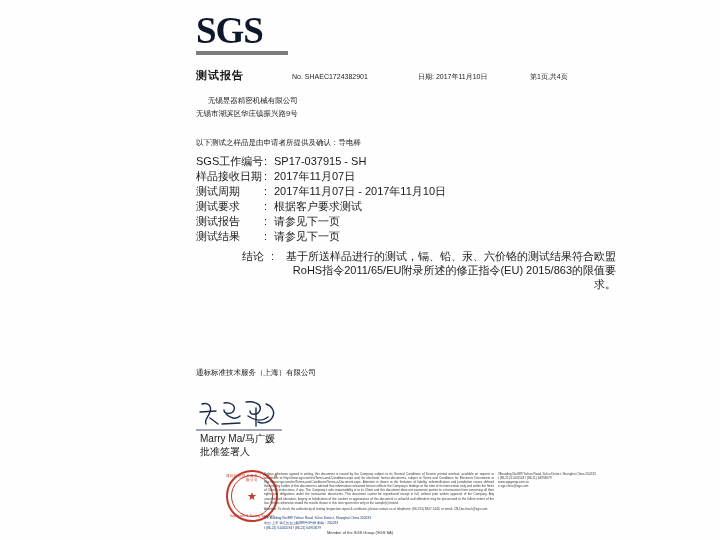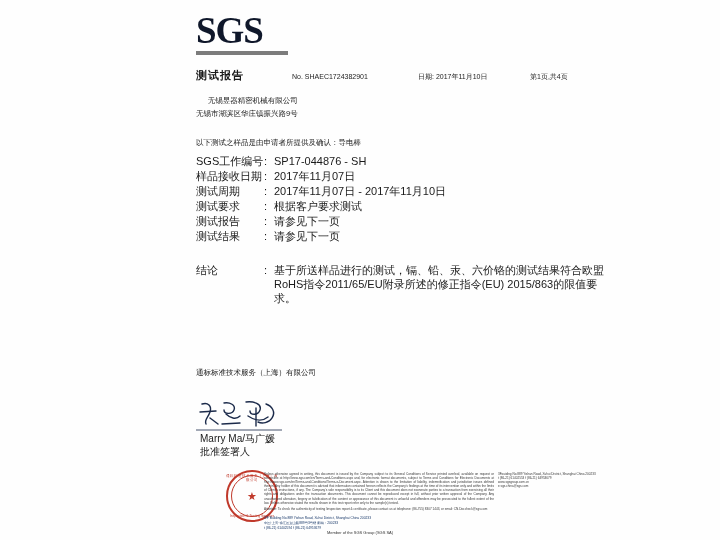--- a/index.html
+++ b/index.html
@@ -117,21 +117,22 @@
   }
   .kv-colon {
     width: 10px;
     flex: 0 0 10px;
   }
   .kv-value {
     flex: 1 1 auto;
     color: #1a1a1a;
   }
   .kv-row.concl {
-    margin-top: 20px;
+    margin-top: 6px;
+    text-align: right;
   }
   .kv-row.concl .kv-value {
     line-height: 14px;
   }
 
   
   .sig-block {
     position: absolute;
     left: 196px;
     top: 366px;
@@ -274,21 +275,21 @@
     <div>无锡市湖滨区华庄镇振兴路9号</div>
   </div>
 
   <div class="intro">以下测试之样品是由申请者所提供及确认：导电棒</div>
 
   <div class="kv">
 
     <div class="kv-row">
       <div class="kv-label">SGS工作编号</div>
       <div class="kv-colon">:</div>
-      <div class="kv-value">SP17-044876 - SH</div>
+      <div class="kv-value">SP17-037915 - SH</div>
     </div>
 
     <div class="kv-row">
       <div class="kv-label">样品接收日期</div>
       <div class="kv-colon">:</div>
       <div class="kv-value">2017年11月07日</div>
     </div>
 
     <div class="kv-row">
       <div class="kv-label">测试周期</div>

